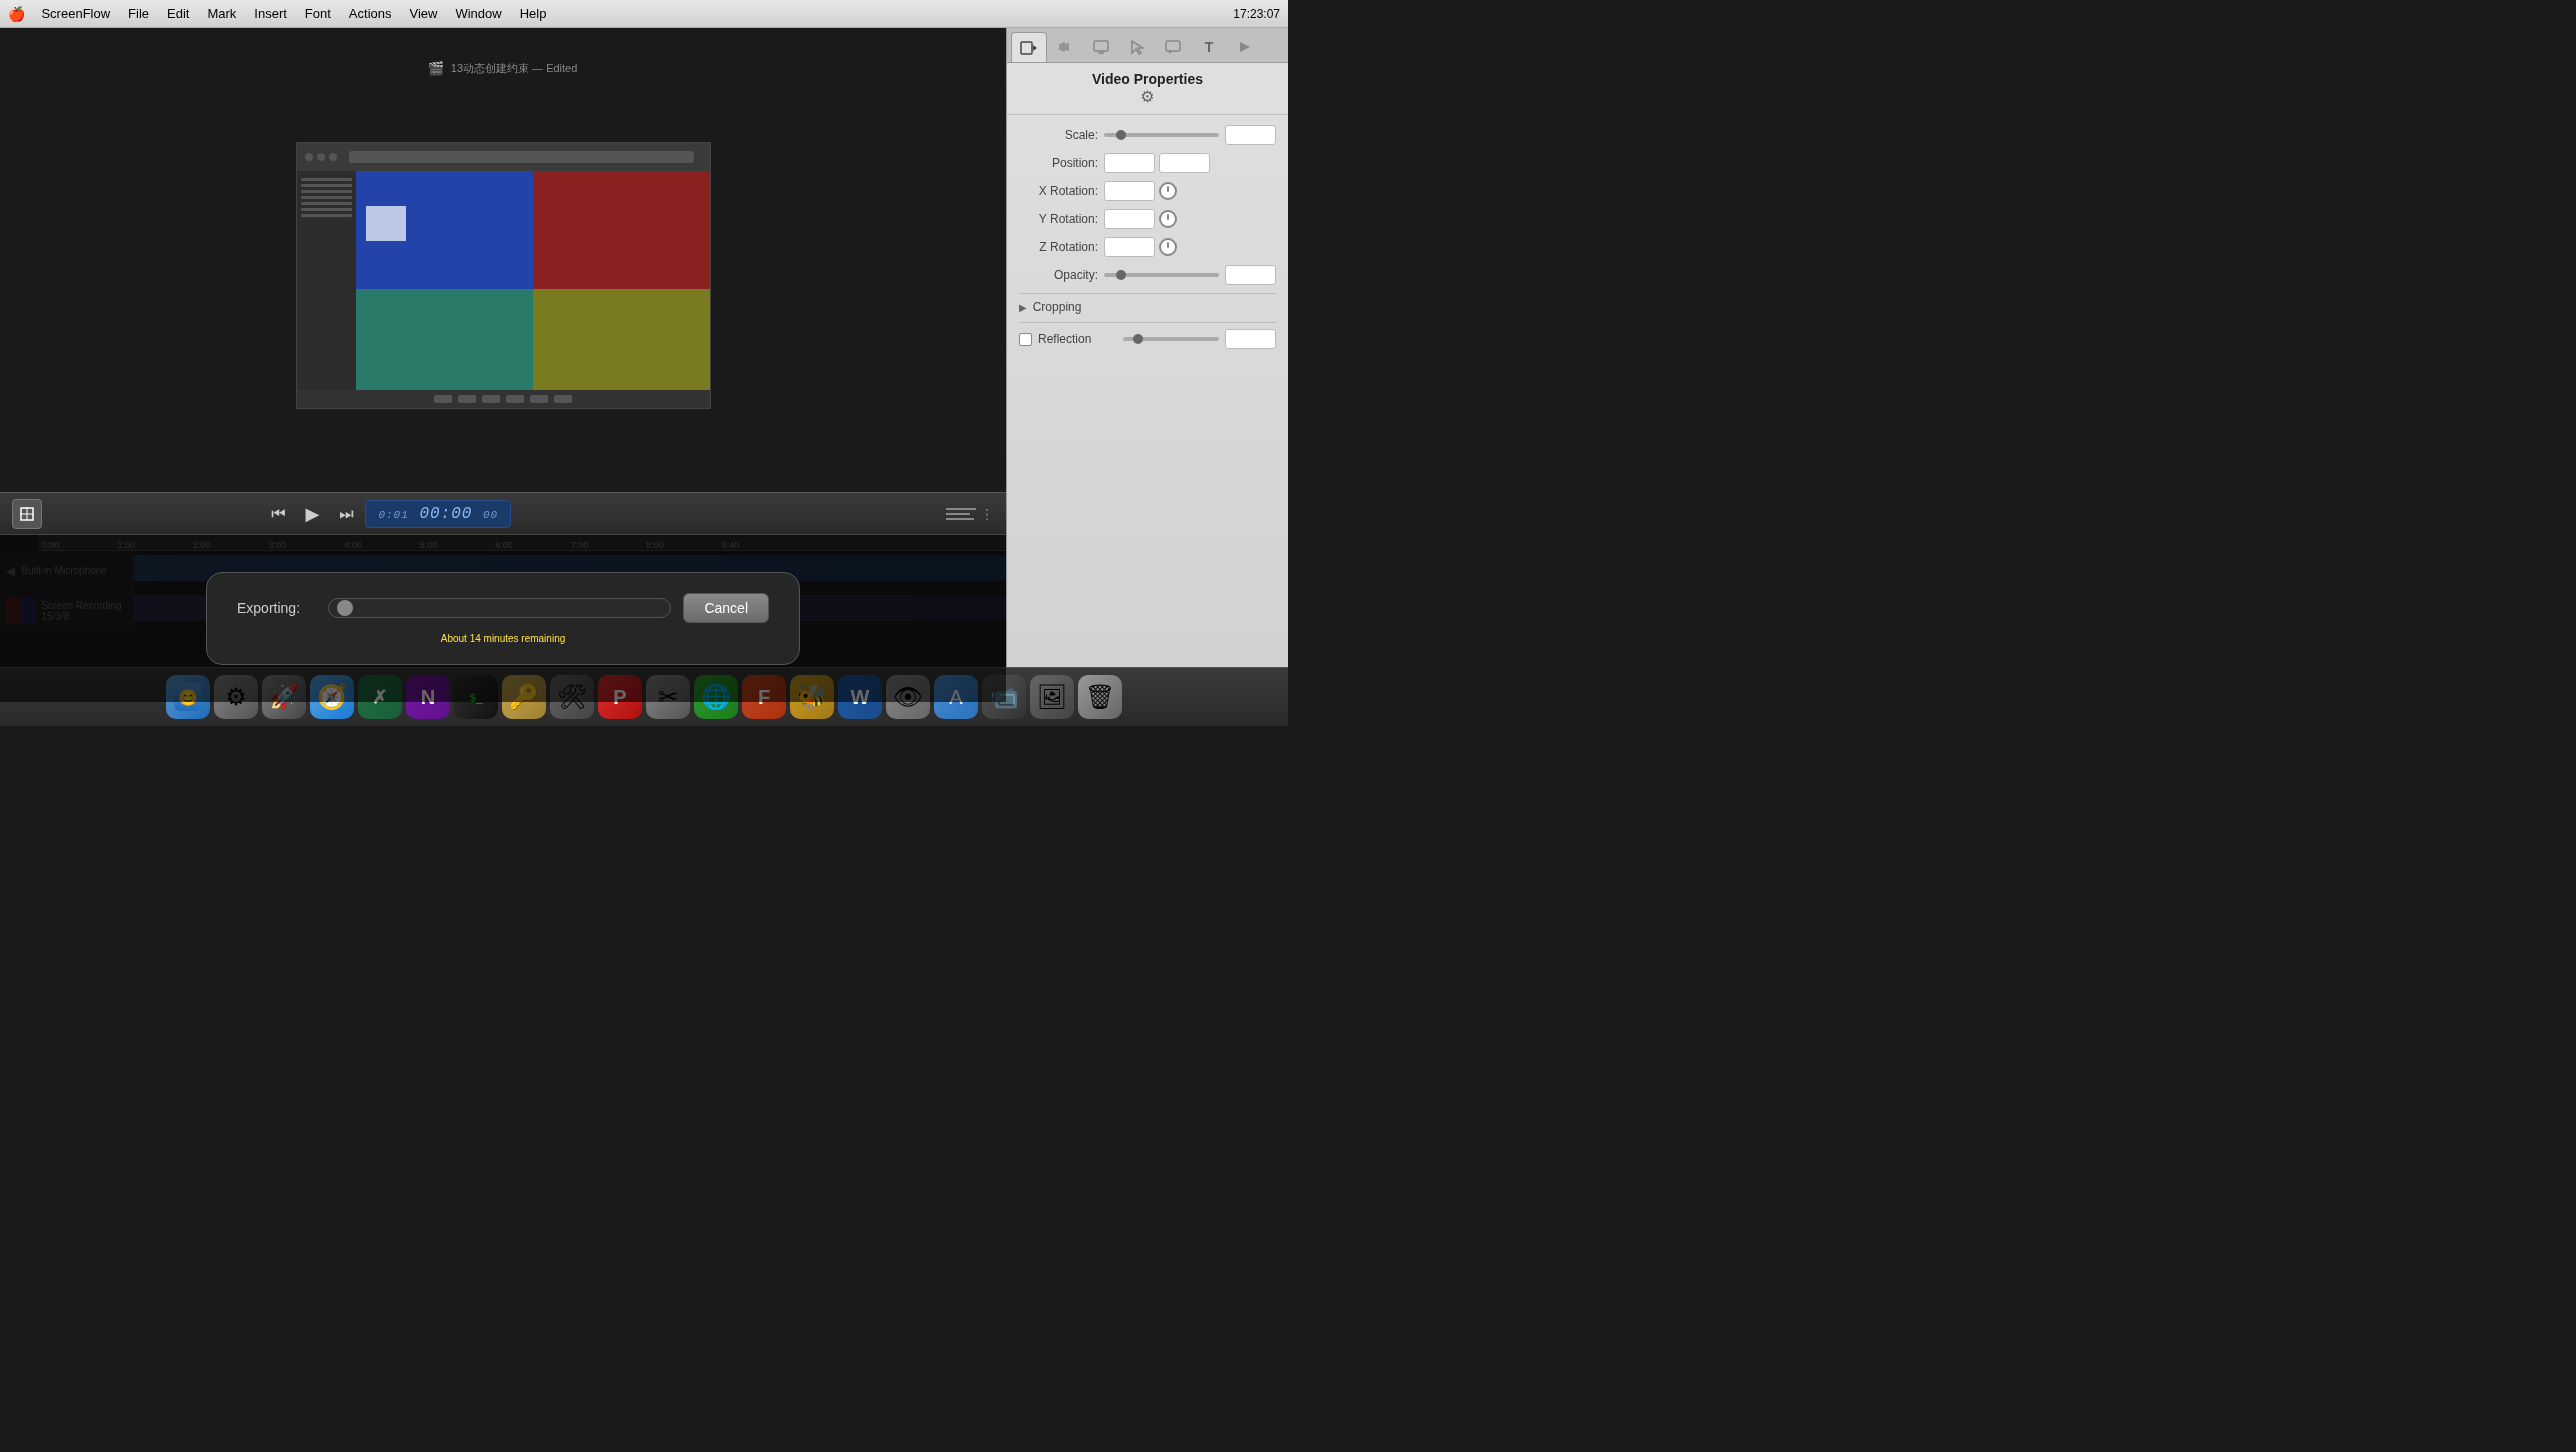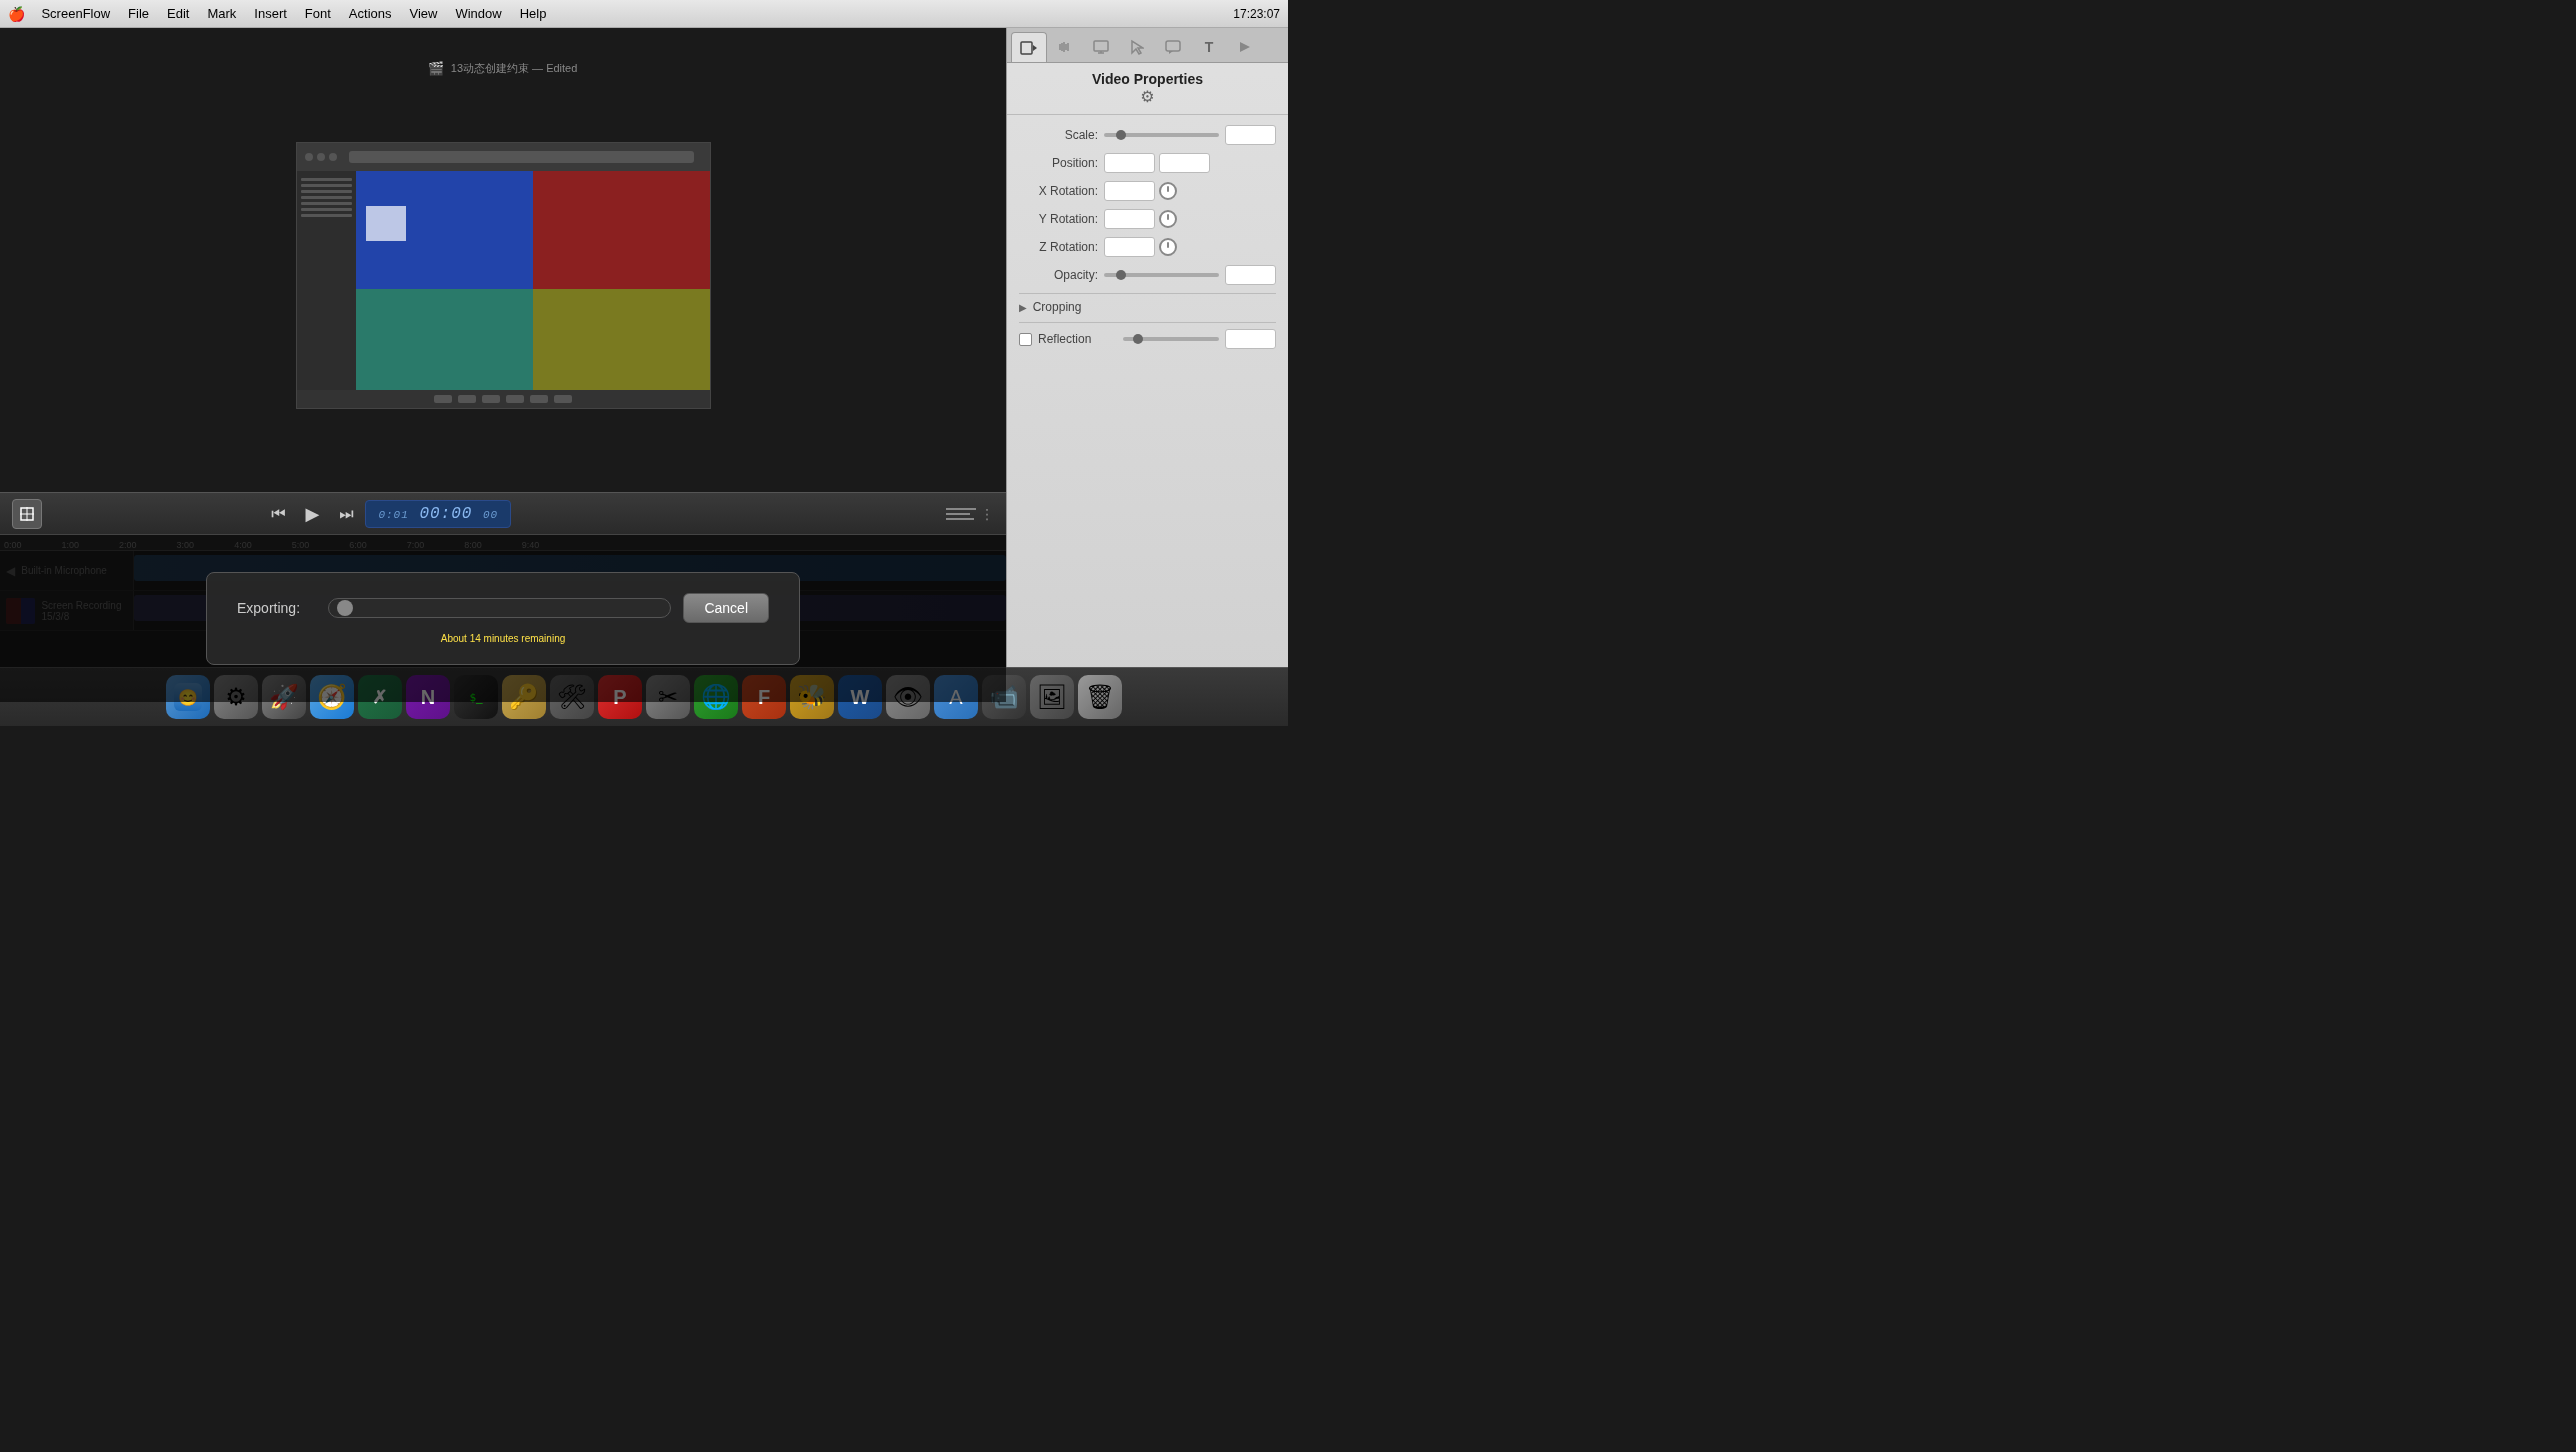--- a/index.html
+++ b/index.html
@@ -266,21 +266,21 @@
       background: rgba(0,0,0,0.6);
       display: flex;
       flex-direction: column;
       align-items: center;
       justify-content: center;
       z-index: 50;
     }
 
     .export-dialog {
       background: rgba(40, 40, 40, 0.95);
-      border-radius: 8px;
+      border-radius: 16px;
       padding: 20px 30px;
       min-width: 594px;
       display: flex;
       flex-direction: column;
       align-items: center;
       gap: 10px;
       border: 1px solid #555;
     }
 
     .export-row {
@@ -580,21 +580,22 @@
 
     .timeline-ruler {
       height: 16px;
       background: #2a2a2a;
       border-bottom: 1px solid #444;
       display: flex;
       align-items: flex-end;
       padding: 0 4px;
       font-size: 9px;
       color: #777;
-      gap: 40px;
+      gap: 58px;
+      margin-left: 38px;
     }
 
     .track-label-area {
       width: 134px;
       background: #222;
       border-right: 1px solid #444;
       display: flex;
       align-items: center;
       padding: 0 6px;
       gap: 6px;

